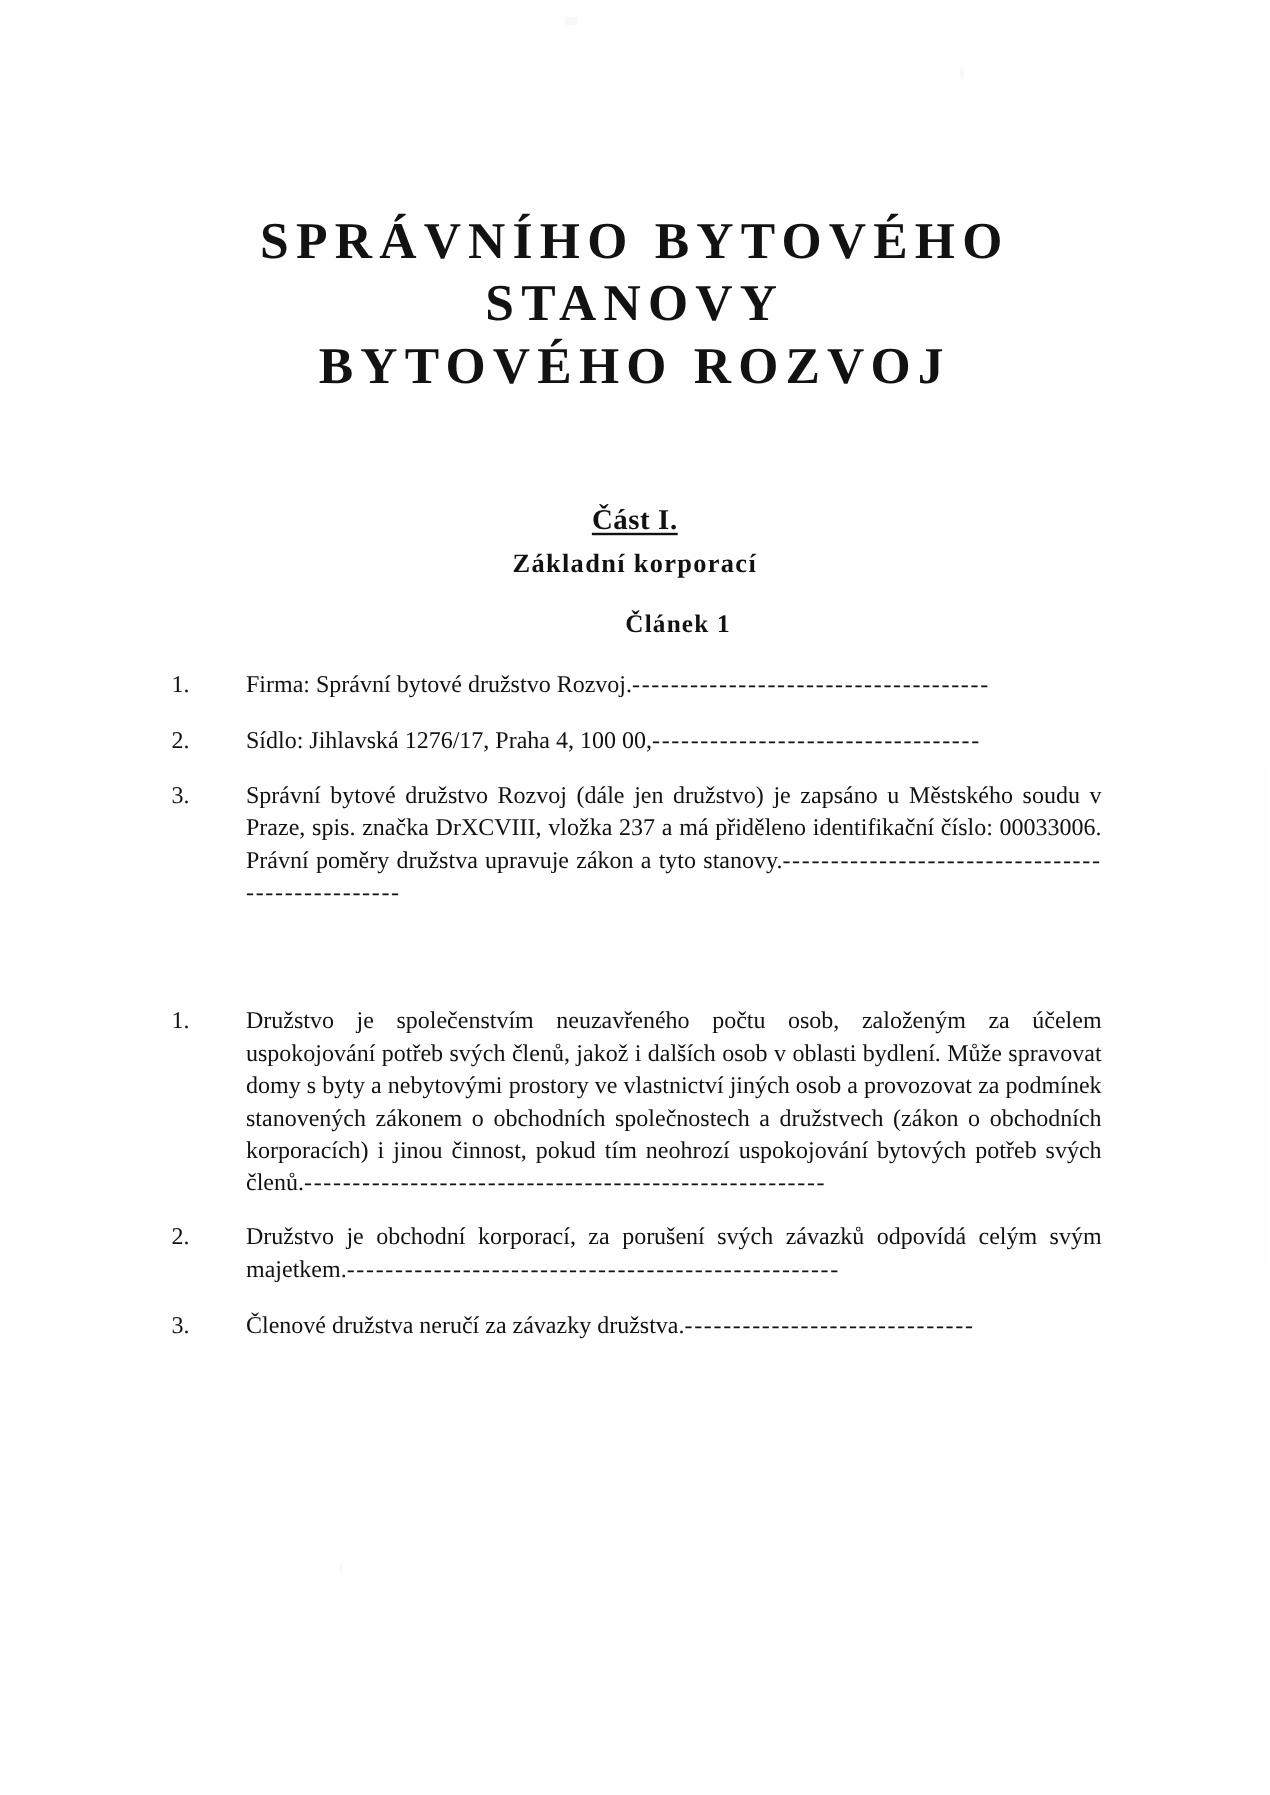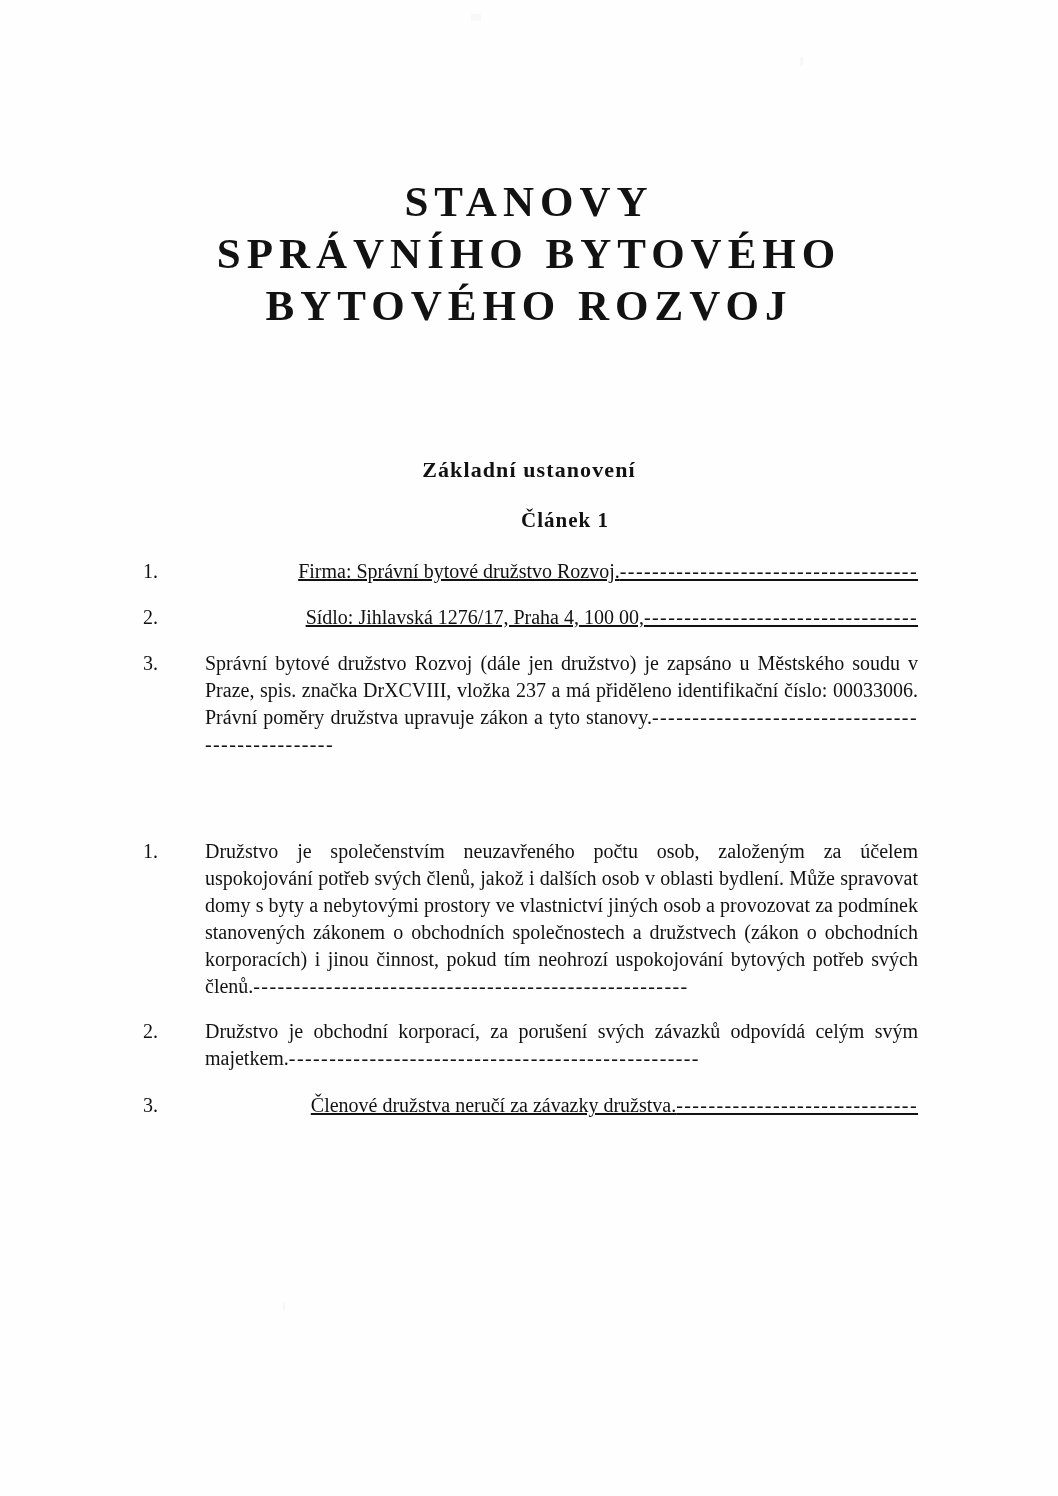--- a/index.html
+++ b/index.html
@@ -99,21 +99,21 @@
   }
   .clause .body {
     margin-left: 62px;
     font-size: 20px;
     line-height: 27px;
     color: #121212;
     text-align: justify;
     text-justify: inter-word;
     hyphens: none;
   }
-  .clause .body.single { text-align: right; text-decoration: underline; }
+  .clause .body.single { text-align: left; }
 
   
   .dashfill {
     letter-spacing: 1.4px;
     font-family: "Liberation Serif", "DejaVu Serif", serif;
   }
 
   
   #clause-a1-1 { top: 558px; }
   #clause-a1-2 { top: 604px; }
@@ -133,26 +133,29 @@
 </head>
 <body>
 
 <div class="page">
 
   <div class="speckle" style="left:471px;top:14px;width:10px;height:7px;"></div>
   <div class="speckle" style="left:800px;top:57px;width:3px;height:9px;"></div>
   <div class="speckle" style="left:283px;top:1303px;width:2px;height:8px;"></div>
 
   <div class="doc-title">
+    <span class="tline">SPRÁVNÍHO BYTOVÉHO</span>
     <span class="tline">STANOVY</span>
-    <span class="tline">SPRÁVNÍHO BYTOVÉHO</span>
     <span class="tline">BYTOVÉHO ROZVOJ</span>
   </div>
 
-  <div class="part-subtitle">Základní ustanovení</div>
+  <div class="part-heading">
+    <span class="part-label">Část I.</span>
+  </div>
+  <div class="part-subtitle">Základní korporací</div>
 
   <div class="article-heading" id="article-1-heading">Článek 1</div>
 
   <div class="clause" id="clause-a1-1">
     <span class="num">1.</span>
     <div class="body single"><span>Firma: Správní bytové družstvo Rozvoj.</span><span class="dashfill">-------------------------------------</span></div>
   </div>
 
   <div class="clause" id="clause-a1-2">
     <span class="num">2.</span>

